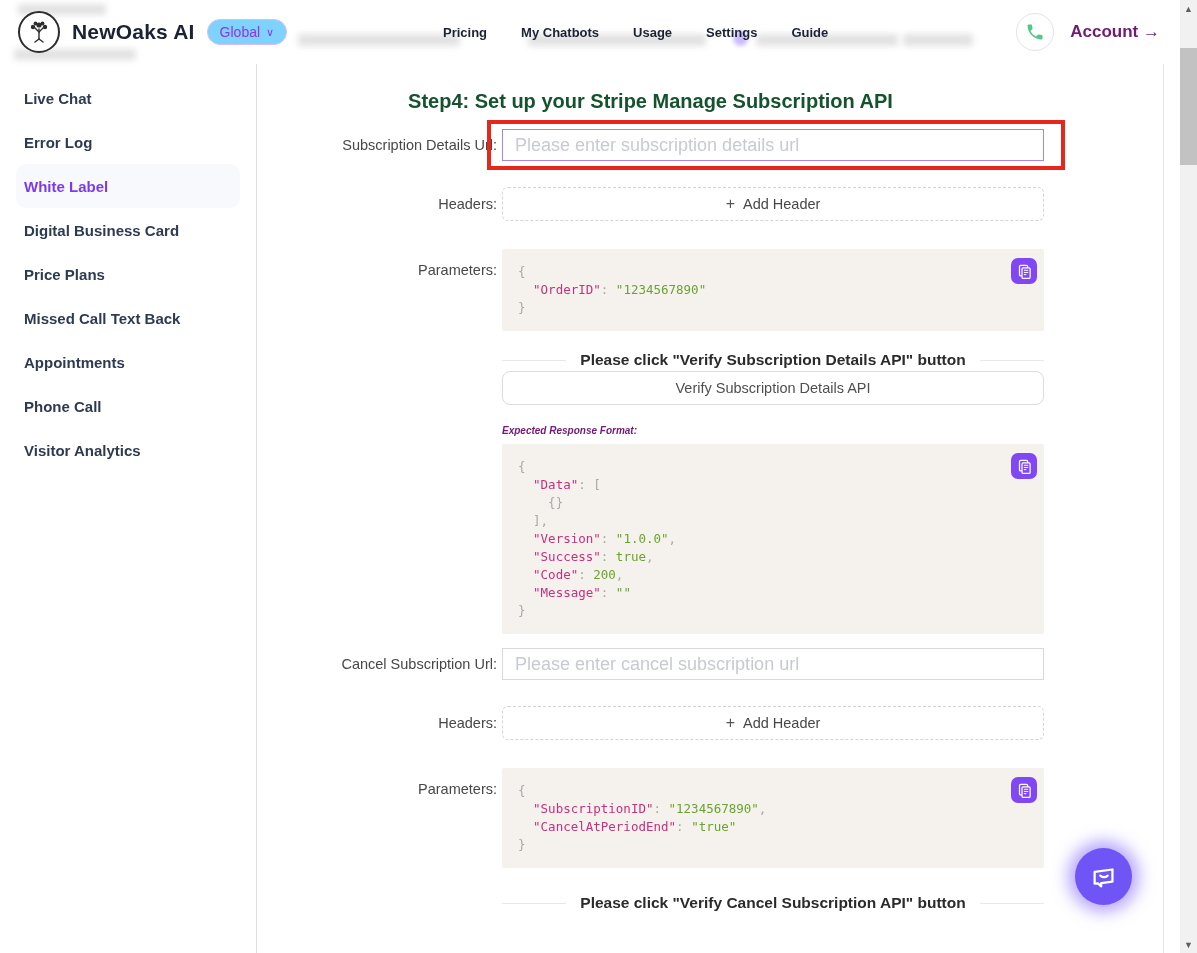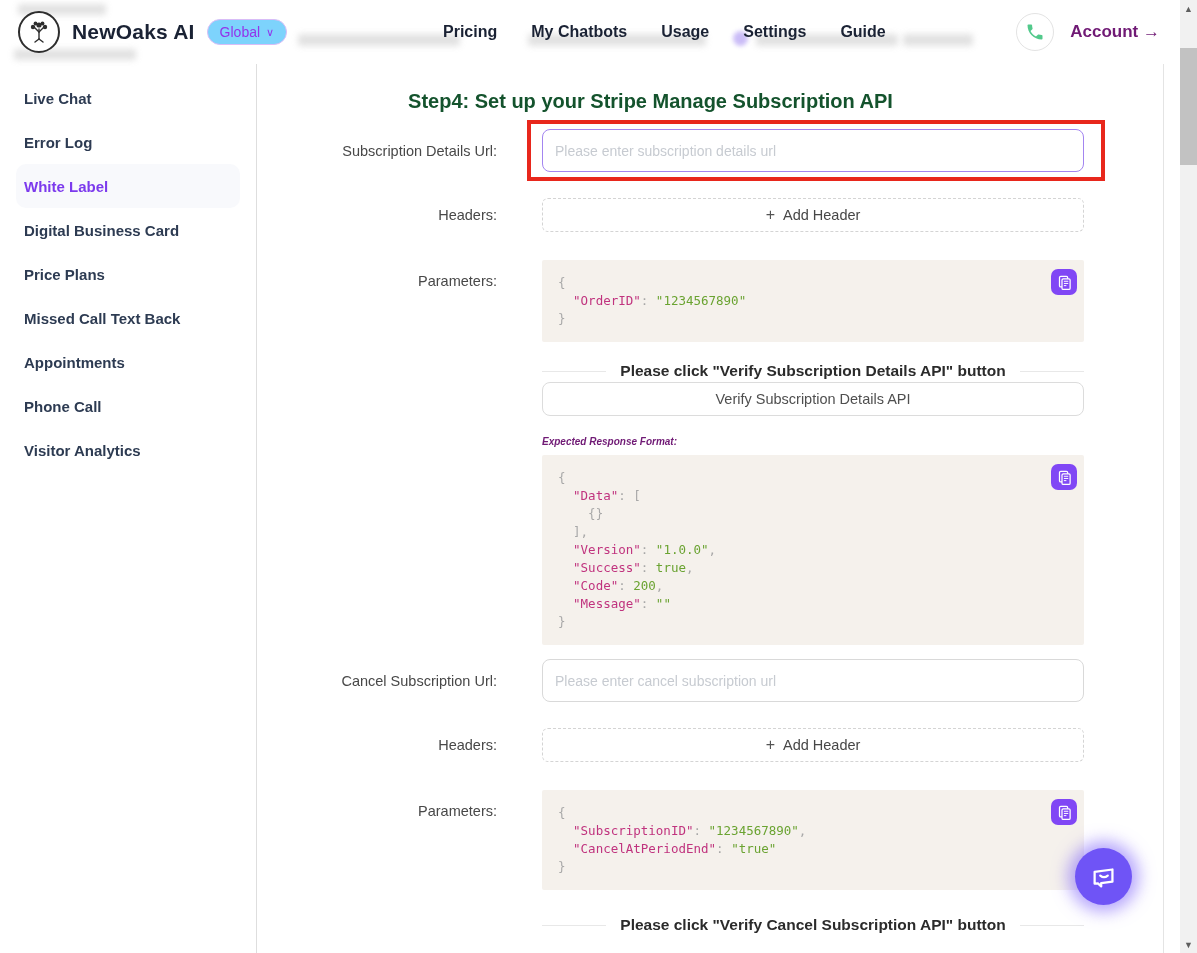--- a/index.html
+++ b/index.html
@@ -10,21 +10,21 @@
   
   .header { position:absolute; top:0; left:0; right:7px; height:64px; background:#fff; z-index:5; }
   .brand-wrap { position:absolute; left:18px; top:11px; display:flex; align-items:center; gap:12px; }
   .logo-circle { width:42px; height:42px; border-radius:50%; border:2px solid #2e2e2e;
                  display:flex; align-items:center; justify-content:center; background:#fff; }
   .brand-name { font-size:21px; font-weight:700; color:#1a2234; letter-spacing:.2px; }
   .region-pill { display:flex; align-items:center; gap:6px; padding:4px 12px; border:1px solid #d9bdf7;
                  background:#7dd3fc; color:#9333ea; border-radius:14px; font-size:14px; cursor:pointer; }
   .region-caret { font-size:11px; color:#9333ea; }
   .nav { position:absolute; left:443px; top:0; height:64px; display:flex; align-items:center; gap:34px; }
-  .nav-item { font-size:16px; font-weight:700; color:#1a2234; cursor:pointer; white-space:nowrap; }
+  .nav-item { font-size:13px; font-weight:700; color:#1a2234; cursor:pointer; white-space:nowrap; }
   .account-wrap { position:absolute; right:30px; top:0; height:64px; display:flex; align-items:center; gap:16px; }
   .phone-circle { width:38px; height:38px; border-radius:50%; border:1px solid #e3e3e3; background:#fff;
                   display:flex; align-items:center; justify-content:center; cursor:pointer; }
   .account-label { font-size:17px; font-weight:700; color:#701a75; cursor:pointer; white-space:nowrap; }
 
   
   .blur-blob { position:absolute; background:#b9b9b9; opacity:.42; filter:blur(3px); border-radius:3px; }
   .blur-dot  { position:absolute; width:15px; height:15px; border-radius:50%; background:#b9a6f5; opacity:.75; filter:blur(2px); }
 
   
@@ -33,29 +33,29 @@
   .side-item { height:44px; margin:0 16px; padding:0 8px; display:flex; align-items:center;
                border-radius:10px; font-size:15px; font-weight:700; color:#2d3b52; cursor:pointer; }
   .side-item.active { background:#f8f9fc; color:#7c3aed; }
 
   
   .main { position:absolute; top:64px; left:257px; width:907px; bottom:0; background:#fff;
           border-right:1px solid #e4e4e4; overflow:hidden; z-index:3; }
   .content { width:787px; padding-top:26px; }
   .page-title { text-align:center; font-size:20px; font-weight:700; color:#14532d; }
 
-  .row { display:flex;gap:40px; }
+  .row { display:flex; }
   .lbl-col { width:245px; padding-right:5px; text-align:right; font-size:14.5px; color:#484848; flex:none; }
   .ctl-col { width:542px; flex:none; position:relative; }
 
   .row.center { align-items:center; }
   .row.top .lbl-col { padding-top:13px; }
 
-  .url-input { width:100%; height:43px; border:1px solid #d9d9d9; border-radius:8px; padding:0 12px;
-               font-size:14px; color:#333; outline:none; background:#fff; font-family:"Liberation Sans",sans-serif; }
+  .url-input { width:100%; height:32px; border:1px solid #d9d9d9; border-radius:0; padding:0 12px;
+               font-size:18px; color:#333; outline:none; background:#fff; font-family:"Liberation Sans",sans-serif; }
   .url-input::placeholder { color:#c7cbd1; }
   .url-input.focused { border:1px solid #a385f0; }
   .annotation-rect { position:absolute; left:-15px; right:-21px; top:-9px; bottom:-9px;
                      border:4px solid #e8271c; pointer-events:none; }
 
   .add-header-btn { width:100%; height:34px; border:1px dashed #d4d4d4; border-radius:6px; background:#fff;
                     display:flex; align-items:center; justify-content:center; gap:8px; font-size:14.5px;
                     color:#474747; cursor:pointer; }
   .plus-glyph { font-size:16px; color:#555; }
 

